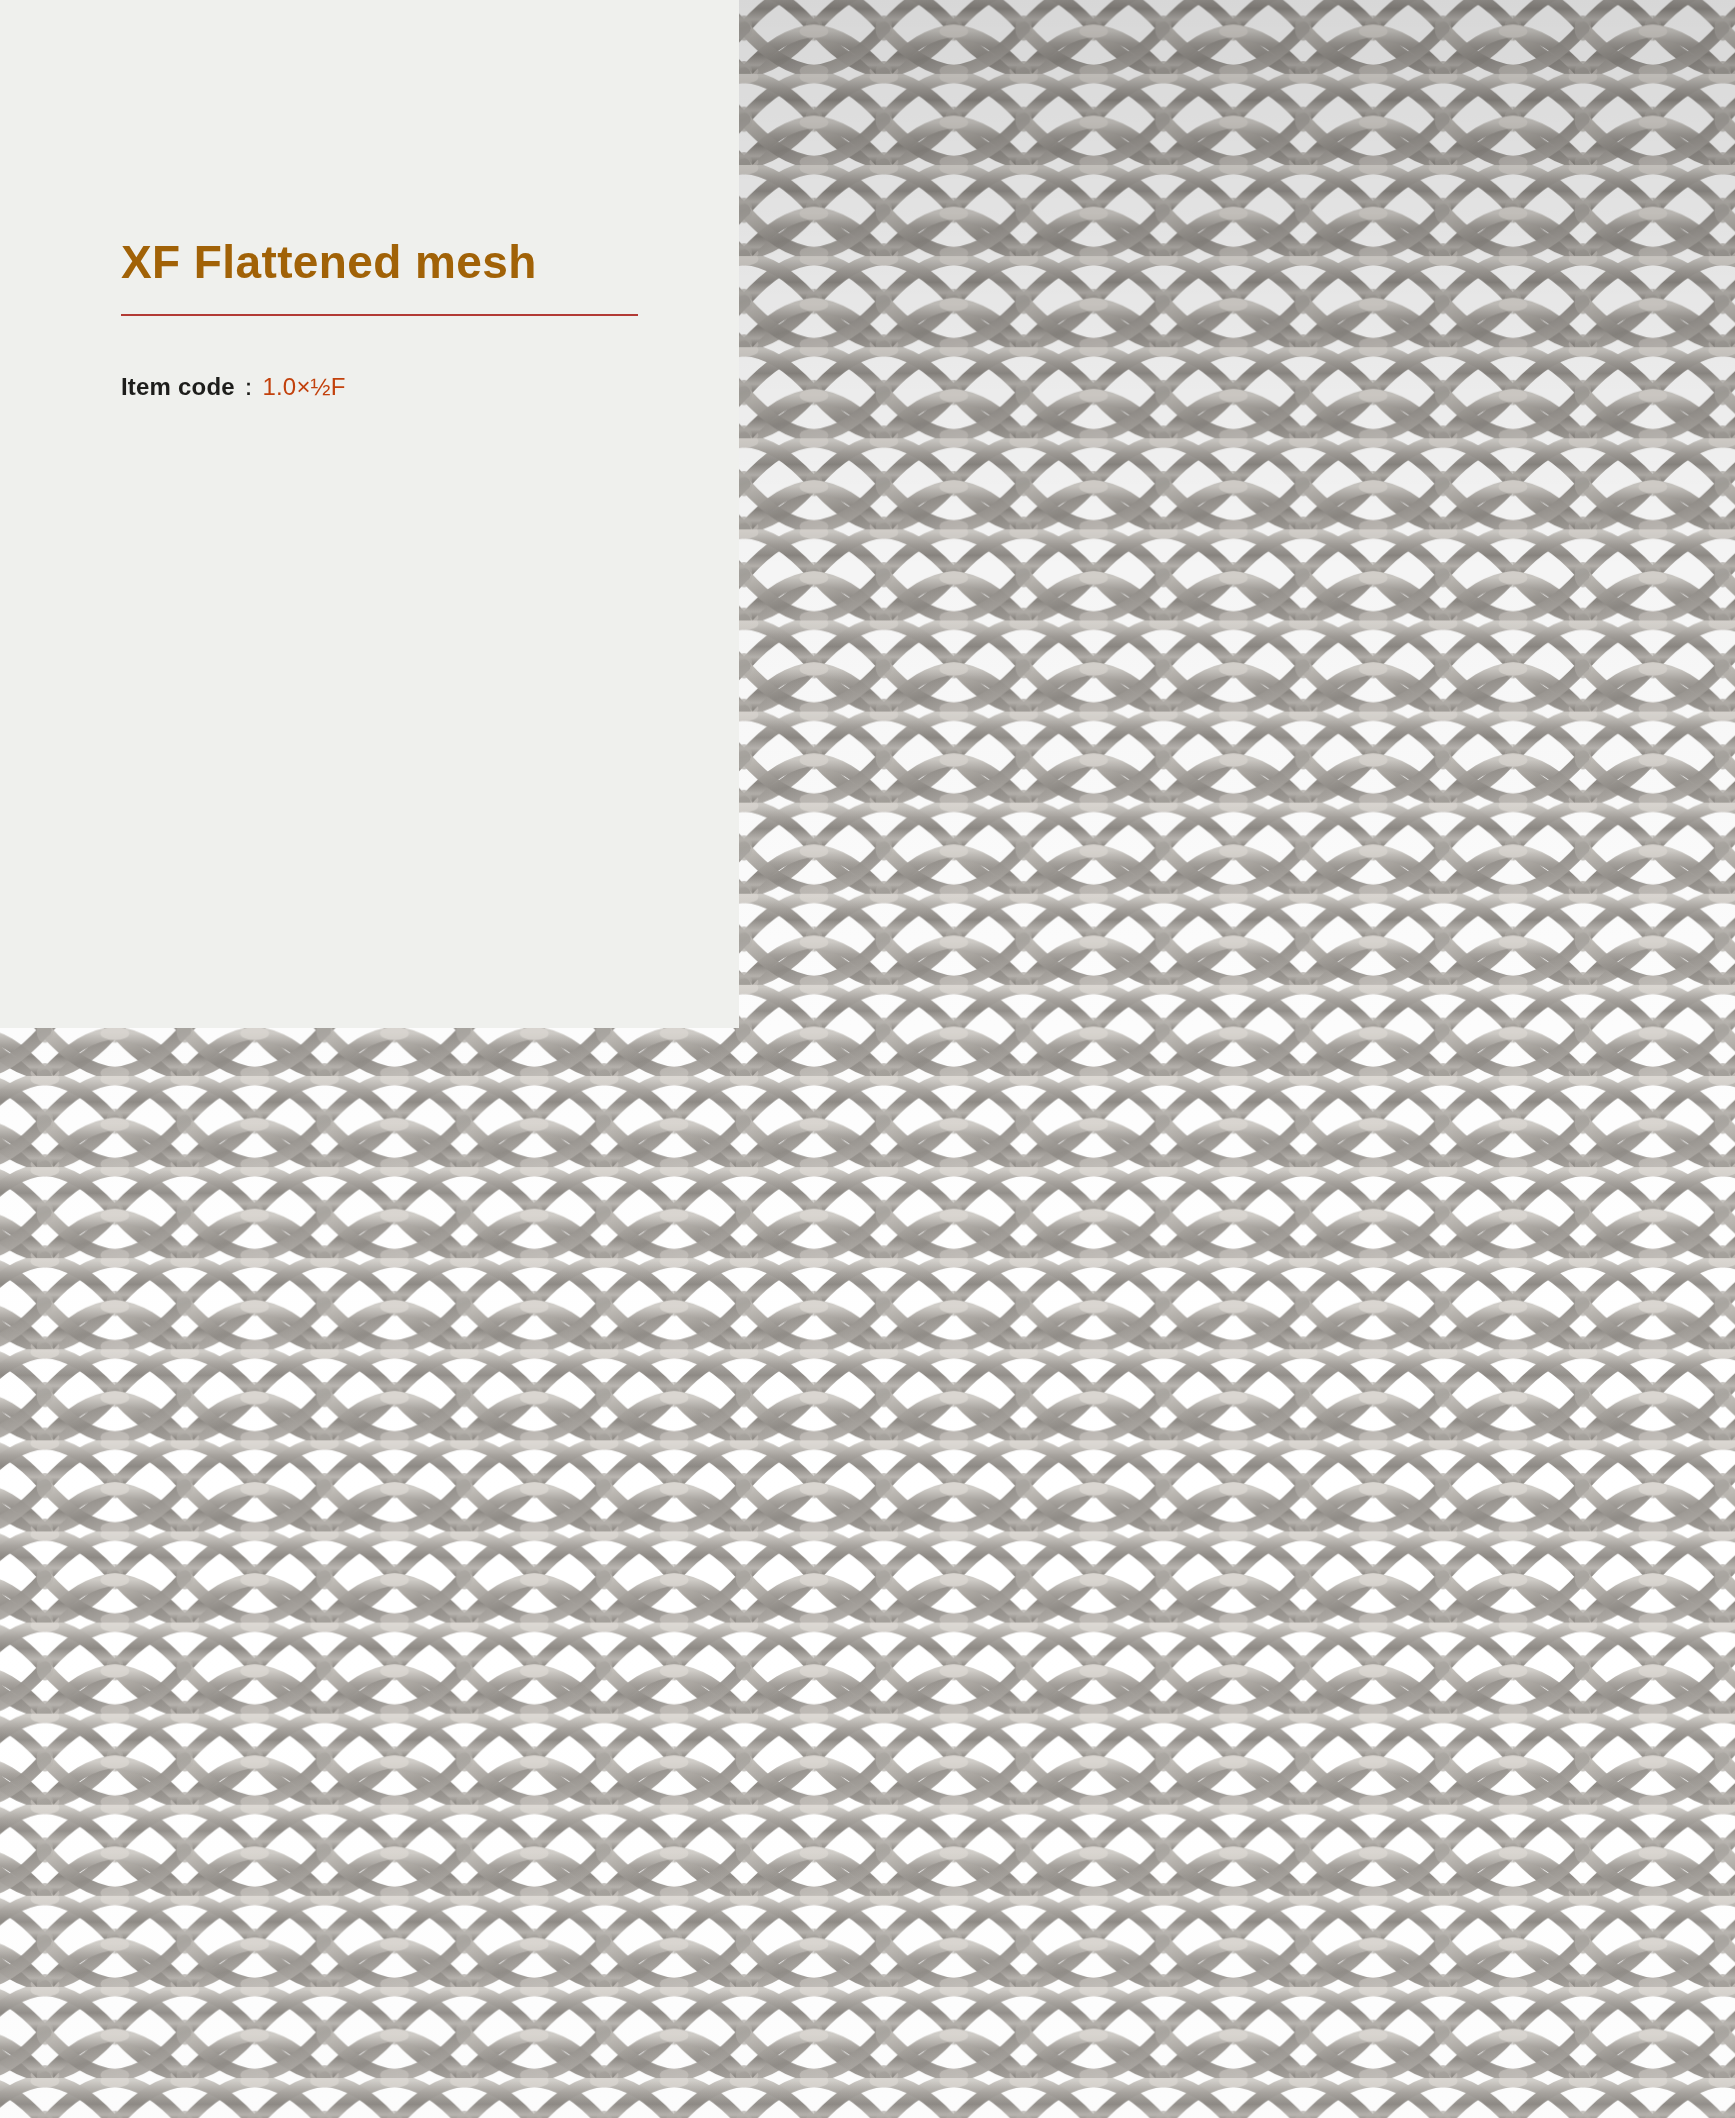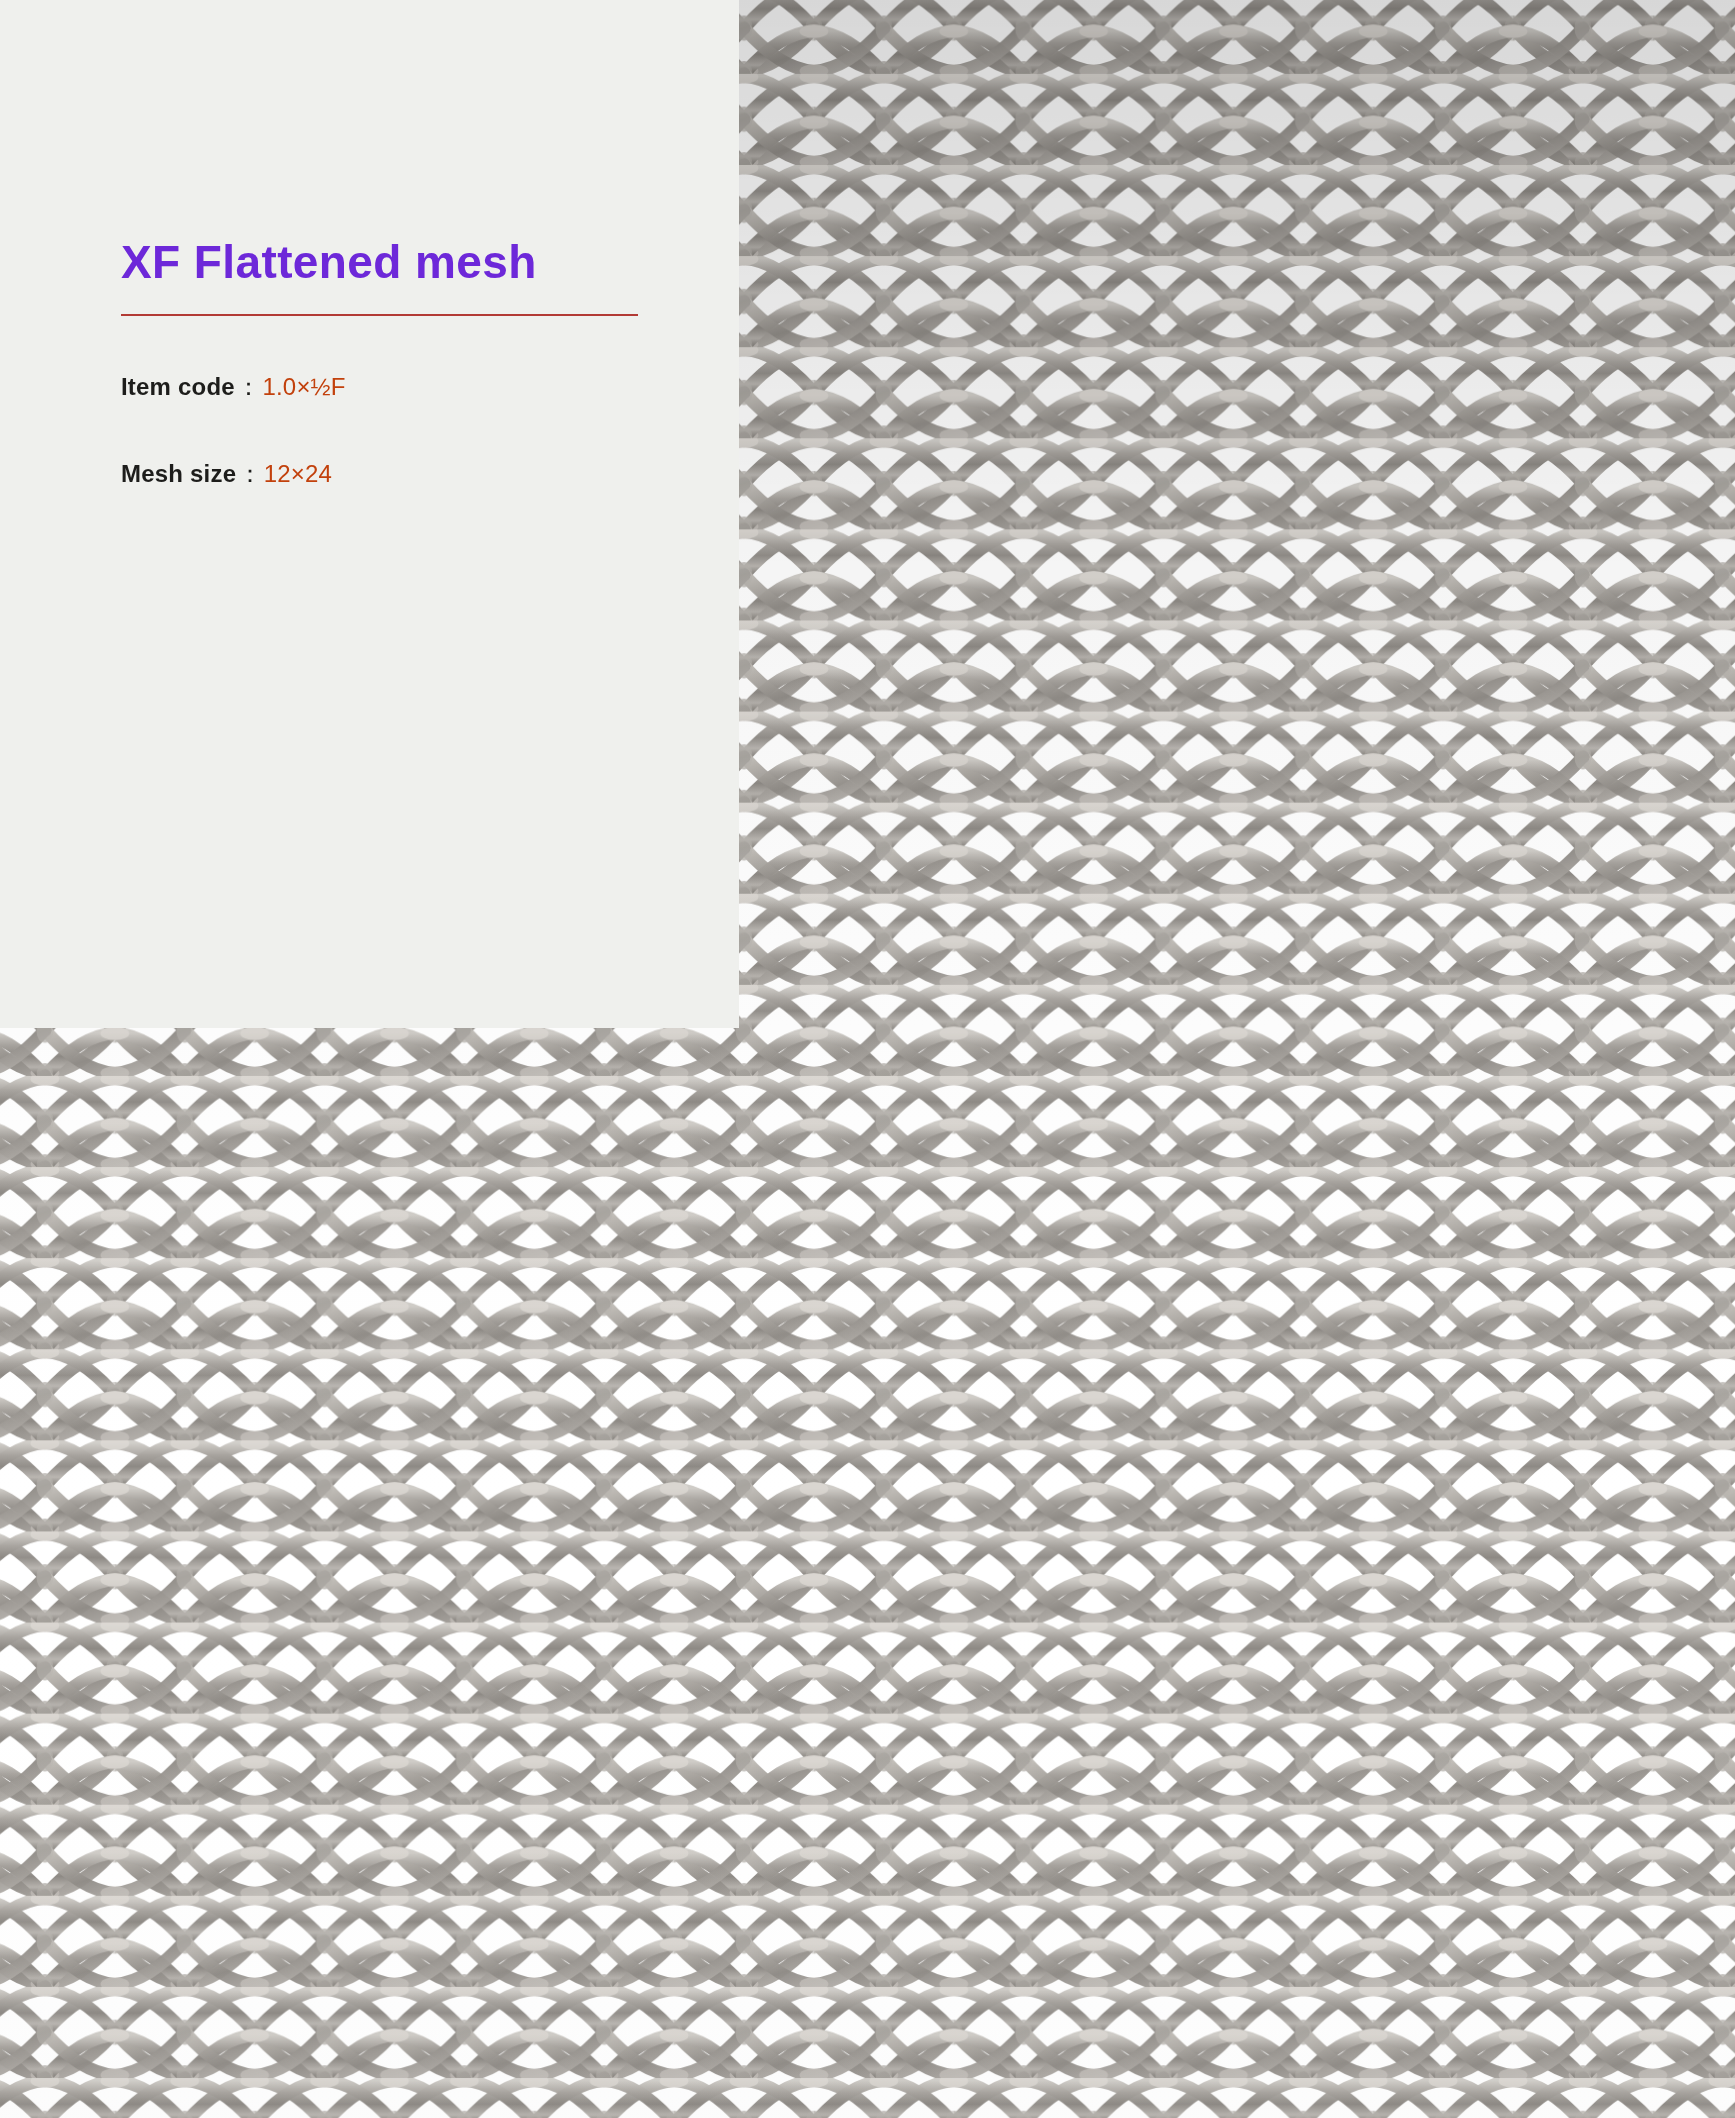--- a/index.html
+++ b/index.html
@@ -43,21 +43,21 @@
   #panel-inner {
     position: absolute;
     left: 121px;
     top: 237px;
     width: 530px;
   }
   #panel-title {
     font-size: 46px;
     font-weight: bold;
     letter-spacing: 0.4px;
-    color: #6d28d9;
+    color: #a16207;
     margin: 0;
     line-height: 1.1;
   }
   #title-rule {
     width: 517px;
     height: 2.1px;
     background: #b23a34;
     margin-top: 26px;
   }
   .spec-row {
@@ -133,18 +133,15 @@
 <div id="info-panel">
   <div id="panel-inner">
     <h1 id="panel-title">XF Flattened mesh</h1>
     <div id="title-rule"></div>
 
     <div class="spec-row">
       <span class="spec-label">Item code</span><span class="spec-sep">：</span><span class="spec-value">1.0×½F</span>
     </div>
 
 
-    <div class="spec-row">
-      <span class="spec-label">Mesh size</span><span class="spec-sep">：</span><span class="spec-value">12×24</span>
-    </div>
   </div>
 </div>
 
 
 </body></html>

